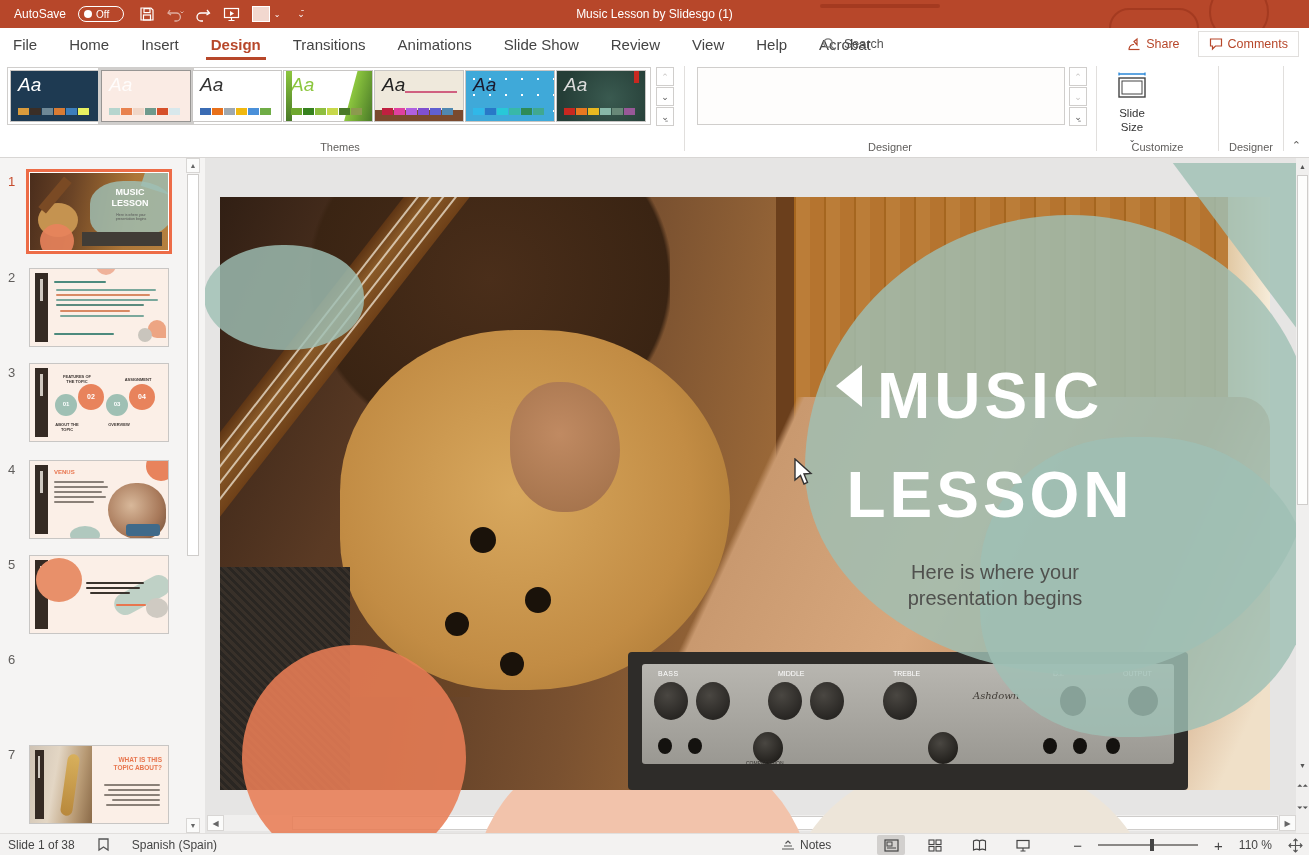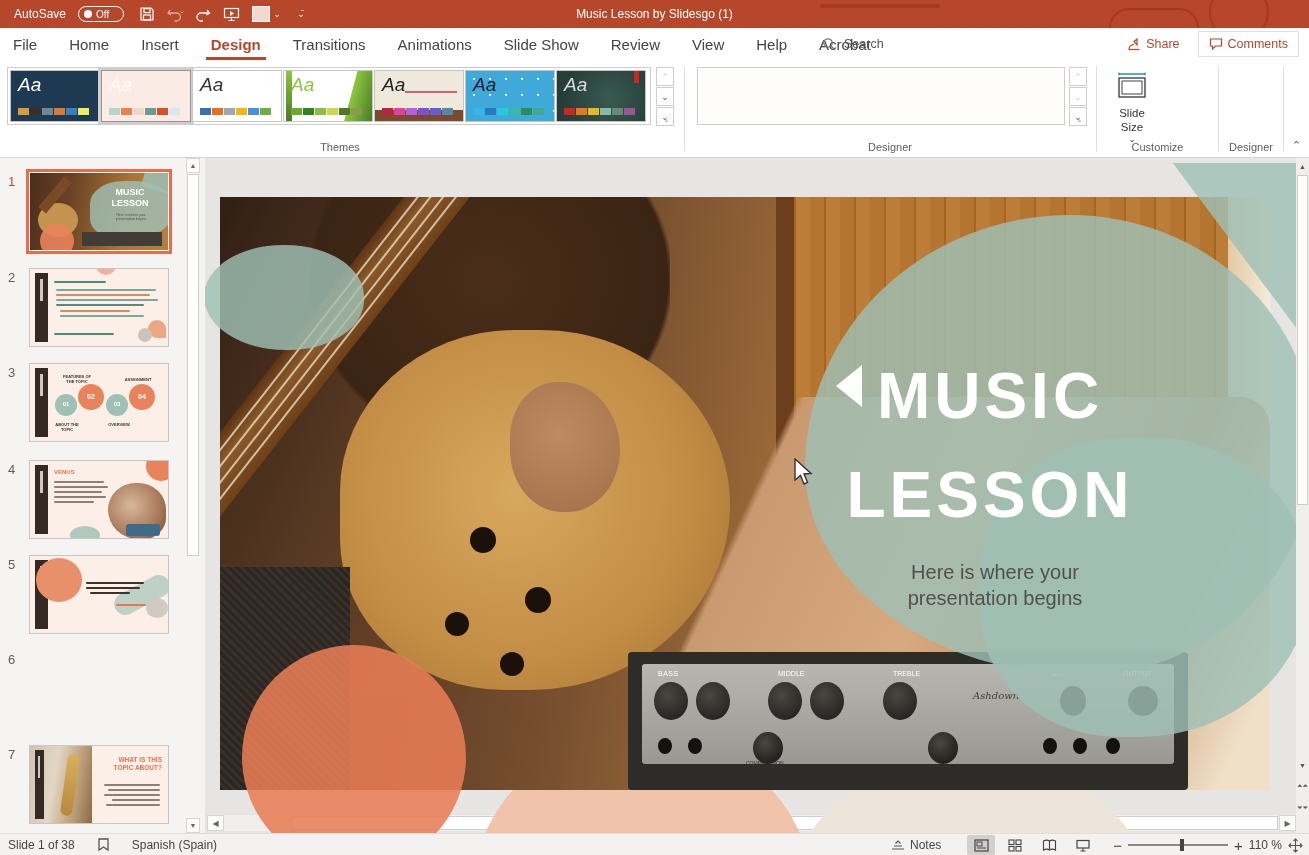--- a/index.html
+++ b/index.html
@@ -73,21 +73,21 @@
   .hs-btn { width:17px; height:16px; border:1px solid #d8d6d4; background:#fbfbfa; color:#666; font-size:8px; display:flex; align-items:center; justify-content:center; flex:none; }
   .hs-thumb { position:absolute; left:85px; right:18px; top:1px; height:14px; background:#fff; border:1px solid #cfcdcb; }
 
   .vscroll { position:absolute; right:0; top:0; width:13px; height:675px; background:#f0efee; }
   .vs-btn { position:absolute; left:0; width:13px; height:15px; background:#f0efee; color:#555; font-size:7px; display:flex; align-items:center; justify-content:center; }
   .vs-thumb { position:absolute; left:1px; width:11px; background:#fdfdfc; border:1px solid #cfcdcb; }
 
   
   .statusbar { position:absolute; left:0; top:833px; width:1309px; height:22px; background:#f3f2f1; border-top:1px solid #e1dfdd; font-size:12px; color:#444; }
   .sb-left { position:absolute; left:8px; top:0; height:22px; display:flex; align-items:center; gap:22px; }
-  .sb-right { position:absolute; right:6px; top:0; height:22px; display:flex; align-items:center; gap:6px; }
+  .sb-right { position:absolute; right:6px; top:0; height:22px; display:flex; align-items:center; gap:16px; }
   .viewbtn { width:28px; height:20px; display:flex; align-items:center; justify-content:center; border-radius:2px; }
   .viewbtn.sel { background:#d2d0ce; }
   .zoomtrack { width:100px; height:2px; background:#8a8886; position:relative; }
   .zoomthumb { position:absolute; left:52px; top:-5px; width:4px; height:12px; background:#444; }
 
   .mini .micro { position:absolute; font-weight:bold; }
 </style>
 </head>
 <body>
 

